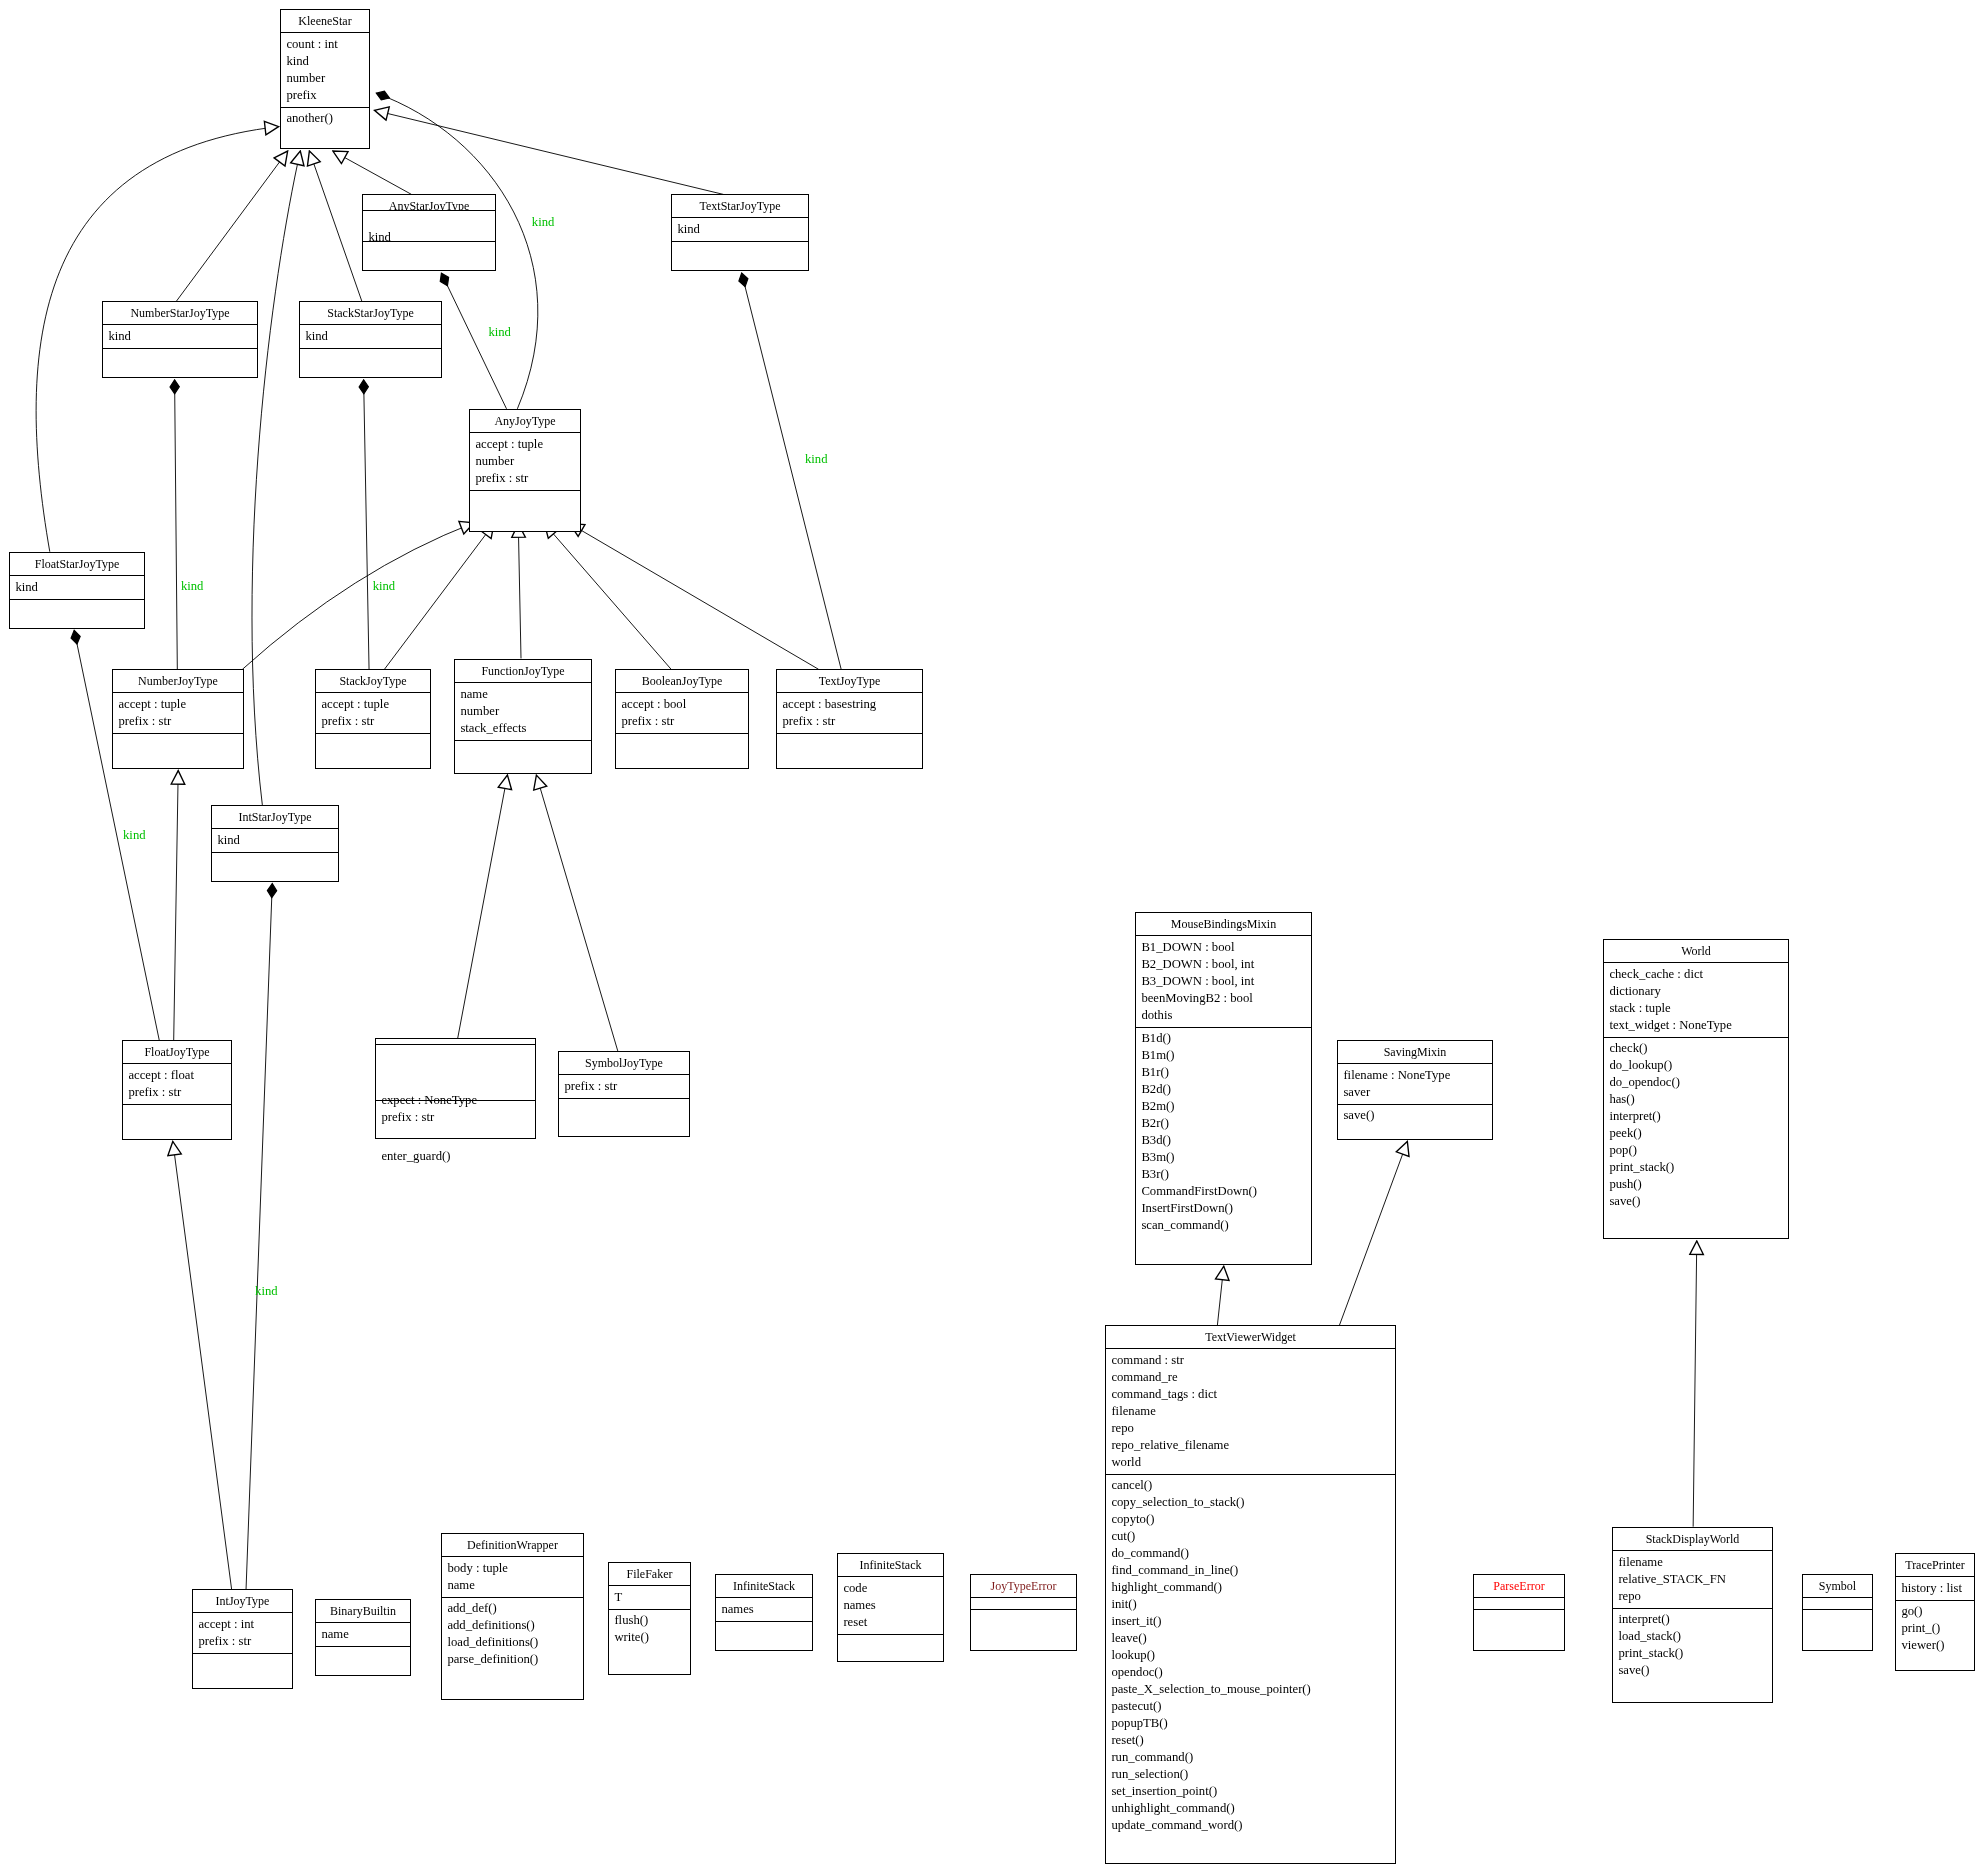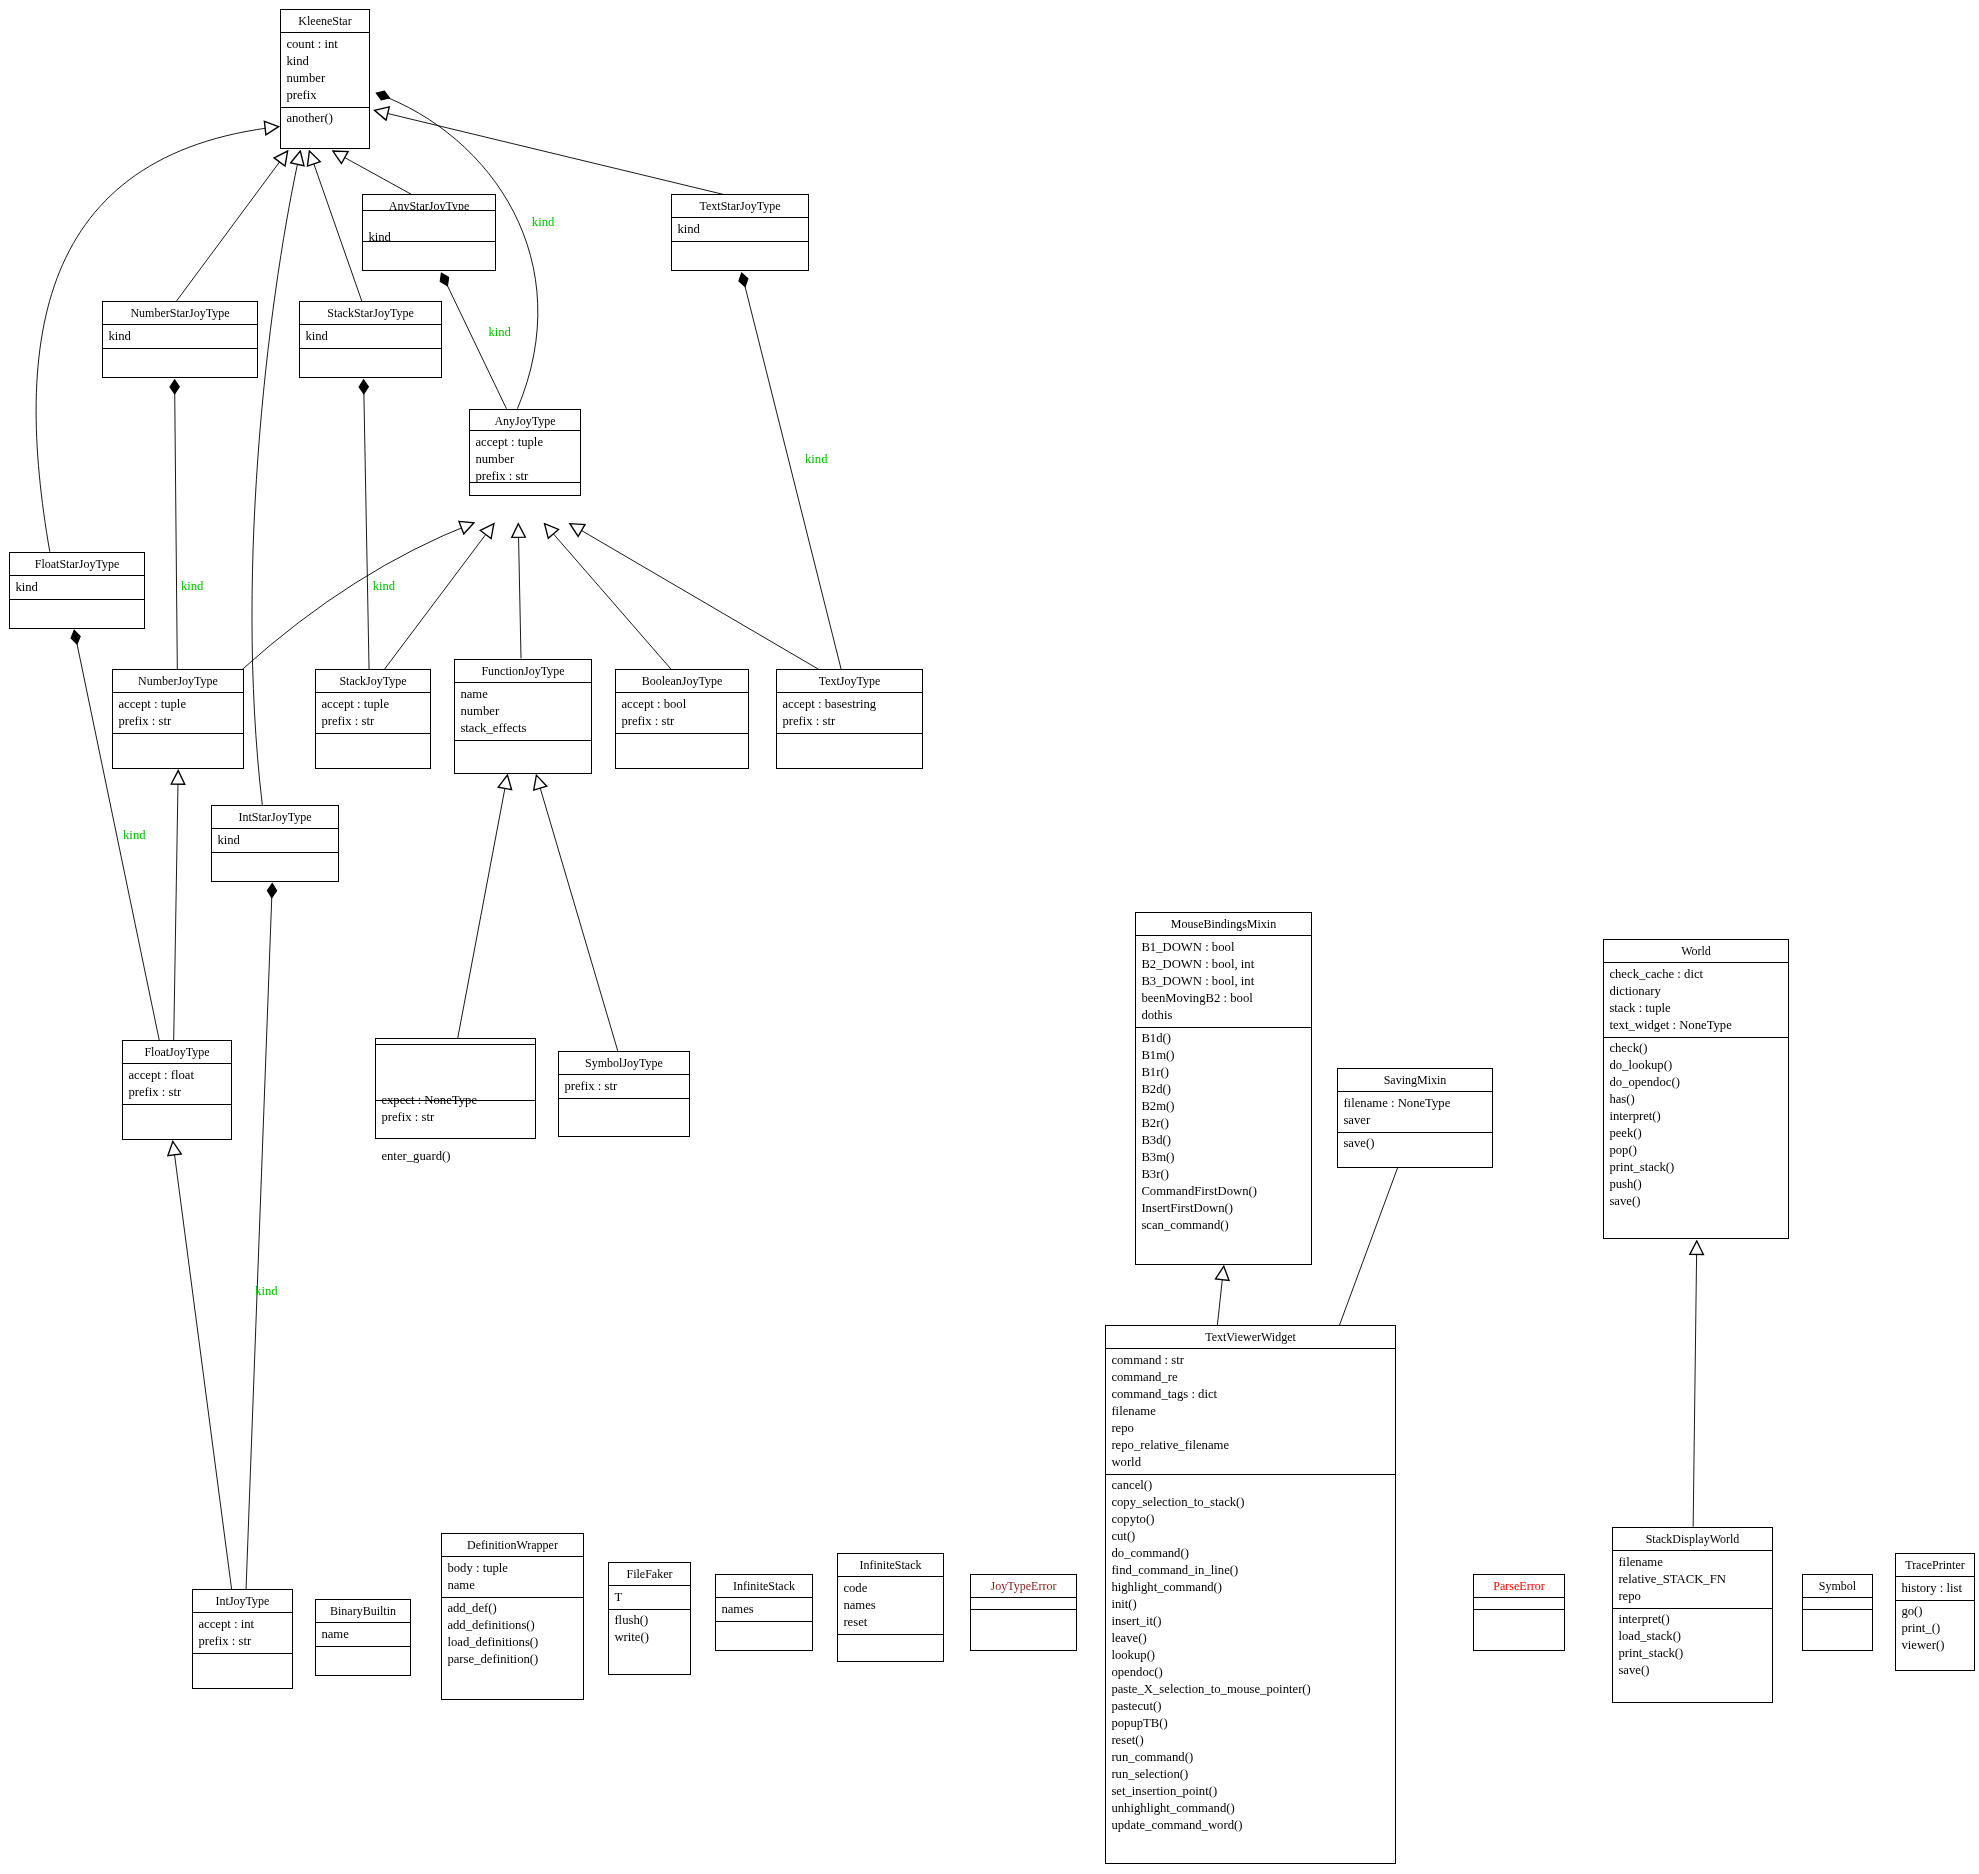--- a/index.html
+++ b/index.html
@@ -105,21 +105,21 @@
       </div>
       <div class="uml-compartment methods"></div>
     </div>
     <div class="uml-class" style="left: 299px; top: 301px; width: 143px; height: 77px;">
       <div class="uml-title">StackStarJoyType</div>
       <div class="uml-compartment attrs">
         <div class="uml-line">kind</div>
       </div>
       <div class="uml-compartment methods"></div>
     </div>
-    <div class="uml-class" style="left: 469px; top: 409px; width: 112px; height: 87px; font-family: Liberation Serif, serif;">
+    <div class="uml-class" style="left: 469px; top: 409px; width: 112px; height: 123px; font-family: Liberation Serif, serif;">
       <div class="uml-title">AnyJoyType</div>
       <div class="uml-compartment attrs">
         <div class="uml-line">accept : tuple</div>
         <div class="uml-line">number</div>
         <div class="uml-line">prefix : str</div>
       </div>
       <div class="uml-compartment methods"></div>
     </div>
     <div class="uml-class" style="left: 9px; top: 552px; width: 136px; height: 77px;">
       <div class="uml-title">FloatStarJoyType</div>
@@ -218,21 +218,21 @@
         <div class="uml-line">B2m()</div>
         <div class="uml-line">B2r()</div>
         <div class="uml-line">B3d()</div>
         <div class="uml-line">B3m()</div>
         <div class="uml-line">B3r()</div>
         <div class="uml-line">CommandFirstDown()</div>
         <div class="uml-line">InsertFirstDown()</div>
         <div class="uml-line">scan_command()</div>
       </div>
     </div>
-    <div class="uml-class" style="left: 1337px; top: 1040px; width: 156px; height: 100px; margin-top: 28px;">
+    <div class="uml-class" style="left: 1337px; top: 1040px; width: 156px; height: 100px;">
       <div class="uml-title">SavingMixin</div>
       <div class="uml-compartment attrs">
         <div class="uml-line">filename : NoneType</div>
         <div class="uml-line">saver</div>
       </div>
       <div class="uml-compartment methods">
         <div class="uml-line">save()</div>
       </div>
     </div>
     <div class="uml-class" style="left: 1603px; top: 939px; width: 186px; height: 300px;">

